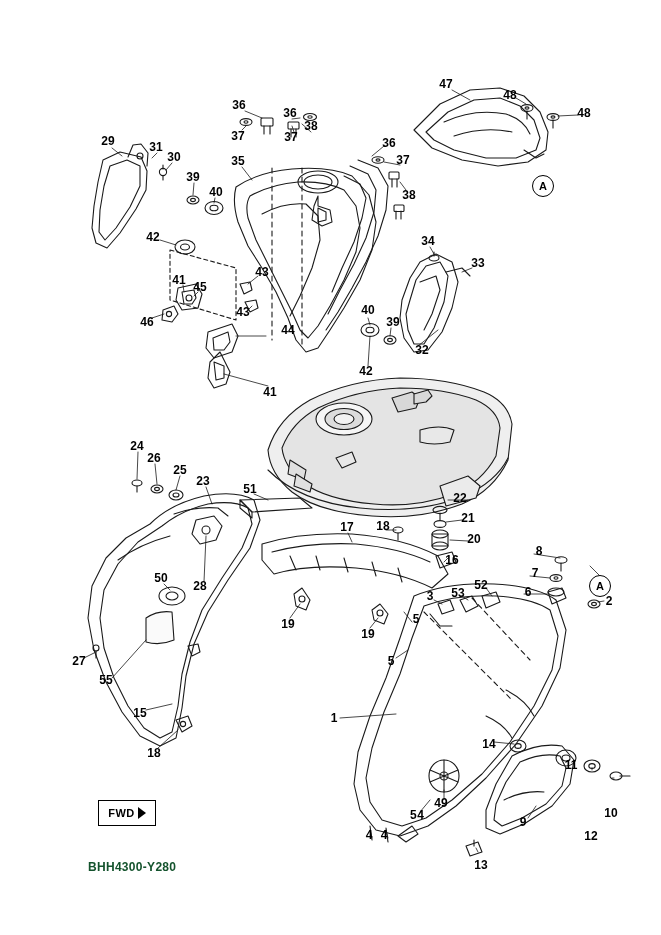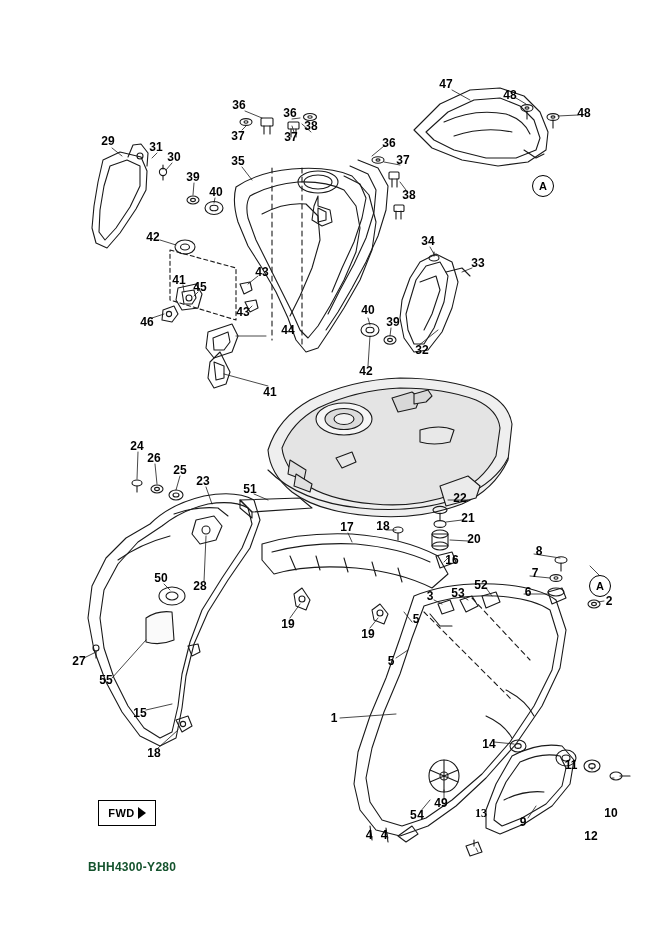--- a/index.html
+++ b/index.html
@@ -432,21 +432,21 @@
       <div class="callout" style="left: 334px; top: 718px;">1</div>
       <div class="callout" style="left: 489px; top: 744px;">14</div>
       <div class="callout" style="left: 571px; top: 765px;">11</div>
       <div class="callout" style="left: 591px; top: 800px; margin-top: 36px;">12</div>
       <div class="callout" style="left: 611px; top: 813px;">10</div>
       <div class="callout" style="left: 441px; top: 803px;">49</div>
       <div class="callout" style="left: 417px; top: 816px; font-family: Liberation Mono, monospace;">54</div>
       <div class="callout" style="left: 523px; top: 822px;">9</div>
       <div class="callout" style="left: 369px; top: 835px;">4</div>
       <div class="callout" style="left: 384px; top: 835px;">4</div>
-      <div class="callout" style="left: 481px; top: 813px; font-family: Liberation Serif, serif;">13</div>
+      <div class="callout" style="left: 481px; top: 865px;">13</div>
     </div>
   <div id="circles-layer">
       <div class="circ-label" style="left: 543px; top: 186px;">A</div>
       <div class="circ-label" style="left: 600px; top: 586px;">A</div>
     </div>
 
   <div id="fwd-badge">
     <span>FWD</span>
     <span class="arrowhead"></span>
   </div>

